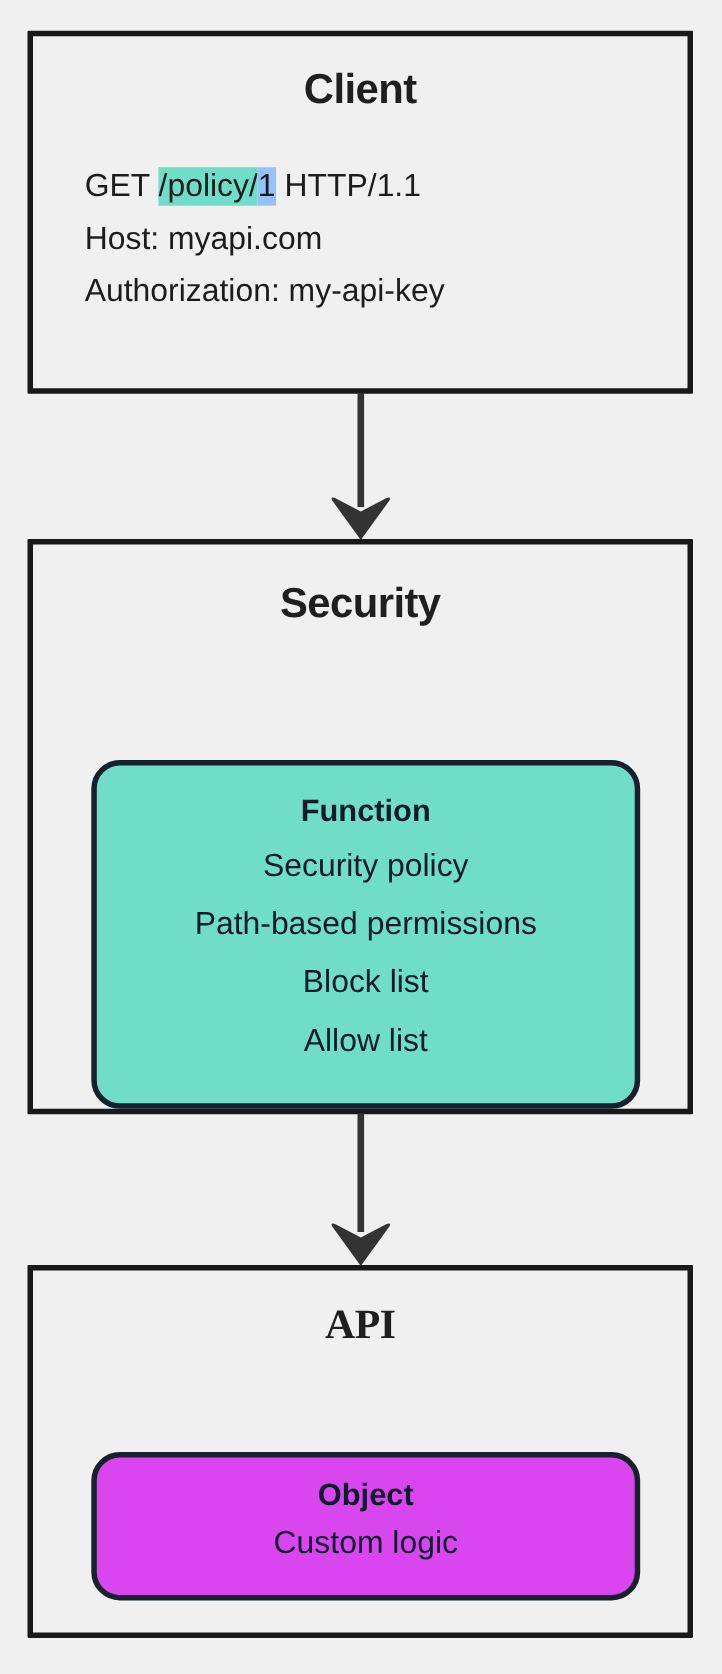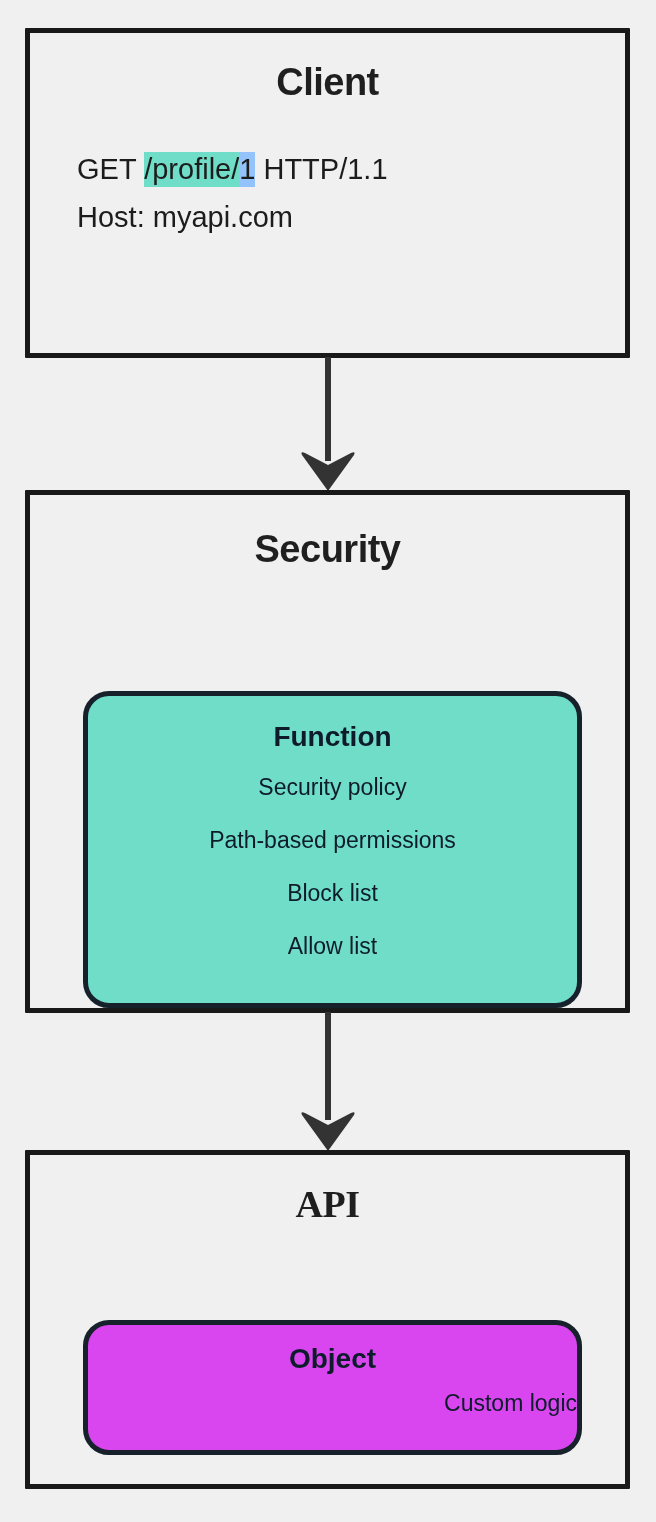--- a/index.html
+++ b/index.html
@@ -95,48 +95,49 @@
 
   .subnode-title {
     font-weight: bold;
     font-size: 28px;
     line-height: 1;
   }
   #subnode-function .subnode-title { margin-top: 27px; }
   #subnode-object   .subnode-title { margin-top: 20px; }
 
   .subnode-line {
-    font-size: 23px;
+    font-size: 29px;
     line-height: 53px;
     display: block;
     color: #0d1b2a;
   }
   #subnode-function .subnode-lines { margin-top: 10px; }
-  #subnode-object   .subnode-lines { margin-top: 4px; text-align: right; }
+  #subnode-object   .subnode-lines { margin-top: 4px; }
 
   
   .arrow {
     position: absolute;
     left: 294px;
     width: 68px;
   }
   #arrow-client-gateway { top: 357px; height: 135px; }
   #arrow-gateway-api    { top: 1012px; height: 140px; }
   .arrow svg { display: block; }
 </style>
 </head>
 <body>
 
 <div id="canvas">
 
   <div class="node" id="node-client">
     <div class="node-title">Client</div>
     <div class="request-block">
-      <span class="request-line"><span>GET </span><span class="hl-path">/profile/</span><span class="hl-id">1</span><span> HTTP/1.1</span></span>
+      <span class="request-line"><span>GET </span><span class="hl-path">/policy/</span><span class="hl-id">1</span><span> HTTP/1.1</span></span>
       <span class="request-line">Host: myapi.com</span>
+      <span class="request-line">Authorization: my-api-key</span>
     </div>
   </div>
 
   <div class="arrow" id="arrow-client-gateway">
     <svg width="68" height="135" viewBox="0 0 68 135" xmlns="http://www.w3.org/2000/svg">
       <rect x="31" y="0" width="6" height="104" fill="#333333"></rect>
       <path d="M 34 134 L 8 98 Q 6 94 11 96 L 34 108 L 57 96 Q 62 94 60 98 Z" fill="#333333"></path>
     </svg>
   </div>
 

